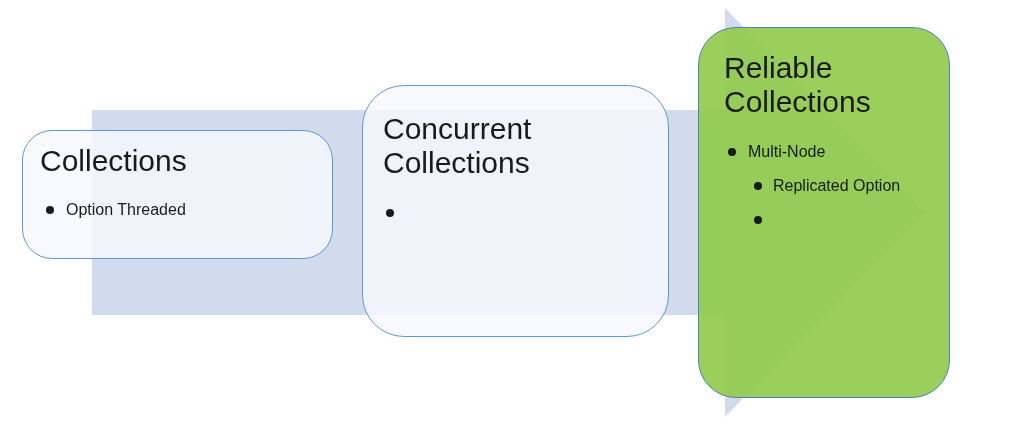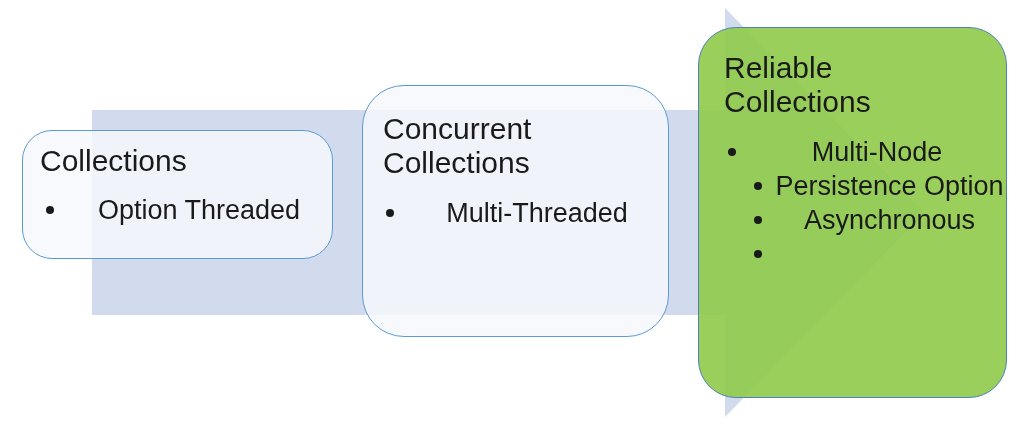--- a/index.html
+++ b/index.html
@@ -14,29 +14,29 @@
   .arrow-svg{position:absolute;left:0;top:0;}
   .box{
     position:absolute;
     box-sizing:border-box;
     border:1.5px solid #5b9bd5;
   }
   .box.light{background:rgba(246,248,252,0.83);}
   .box.green{background:rgba(143,202,73,0.90);border-color:#4e81b9;}
   .box1{left:22px;top:130px;width:311px;height:129px;border-radius:30px;}
   .box2{left:362px;top:85px;width:307px;height:252px;border-radius:42px;}
-  .box3{left:698px;top:27px;width:309px;height:371px;border-radius:38px;}
+  .box3{left:698px;top:27px;width:252px;height:371px;border-radius:38px;}
   .box-title{
     font-size:30px;line-height:34px;font-weight:400;
     margin:0;max-width:250px;white-space:pre-line;
   }
   .box1 .box-title{margin:13px 0 0 17px;}
   .box2 .box-title{margin:26px 0 0 20px;}
   .box3 .box-title{margin:23px 0 0 25px;}
-  ul.bullets{list-style:none;margin:0;padding:0;font-size:27px;line-height:34px;text-align:center;}
+  ul.bullets{list-style:none;margin:0;padding:0;font-size:16px;line-height:34px;}
   .box1 ul.bullets{margin-top:15px;}
   .box2 ul.bullets{margin-top:16px;}
   .box3 ul.bullets{margin-top:16px;}
   li.bullet{position:relative;}
   li.bullet .dot{
     position:absolute;top:13px;width:8px;height:8px;border-radius:50%;
     background:#1a1a1a;
   }
   
   .box1 li.l1,.box2 li.l1{padding-left:43px;}
@@ -64,39 +64,34 @@
         <span class="bullet-text">Option Threaded</span>
       </li>
     </ul>
   </div>
 
   <div class="box light box2">
     <h2 class="box-title">Concurrent Collections</h2>
     <ul class="bullets">
       <li class="bullet l1">
         <span class="dot"></span>
-        <span class="bullet-text">Multi-Threaded</span>
       </li>
     </ul>
   </div>
 
   <div class="box green box3">
     <h2 class="box-title">Reliable Collections</h2>
     <ul class="bullets">
       <li class="bullet l1">
         <span class="dot"></span>
         <span class="bullet-text">Multi-Node</span>
       </li>
       <li class="bullet l2">
         <span class="dot"></span>
-        <span class="bullet-text">Persistence Option</span>
-      </li>
-      <li class="bullet l2">
-        <span class="dot"></span>
-        <span class="bullet-text">Asynchronous</span>
+        <span class="bullet-text">Replicated Option</span>
       </li>
       <li class="bullet l2">
         <span class="dot"></span>
       </li>
     </ul>
   </div>
 
 </div>
 
 </body></html>

